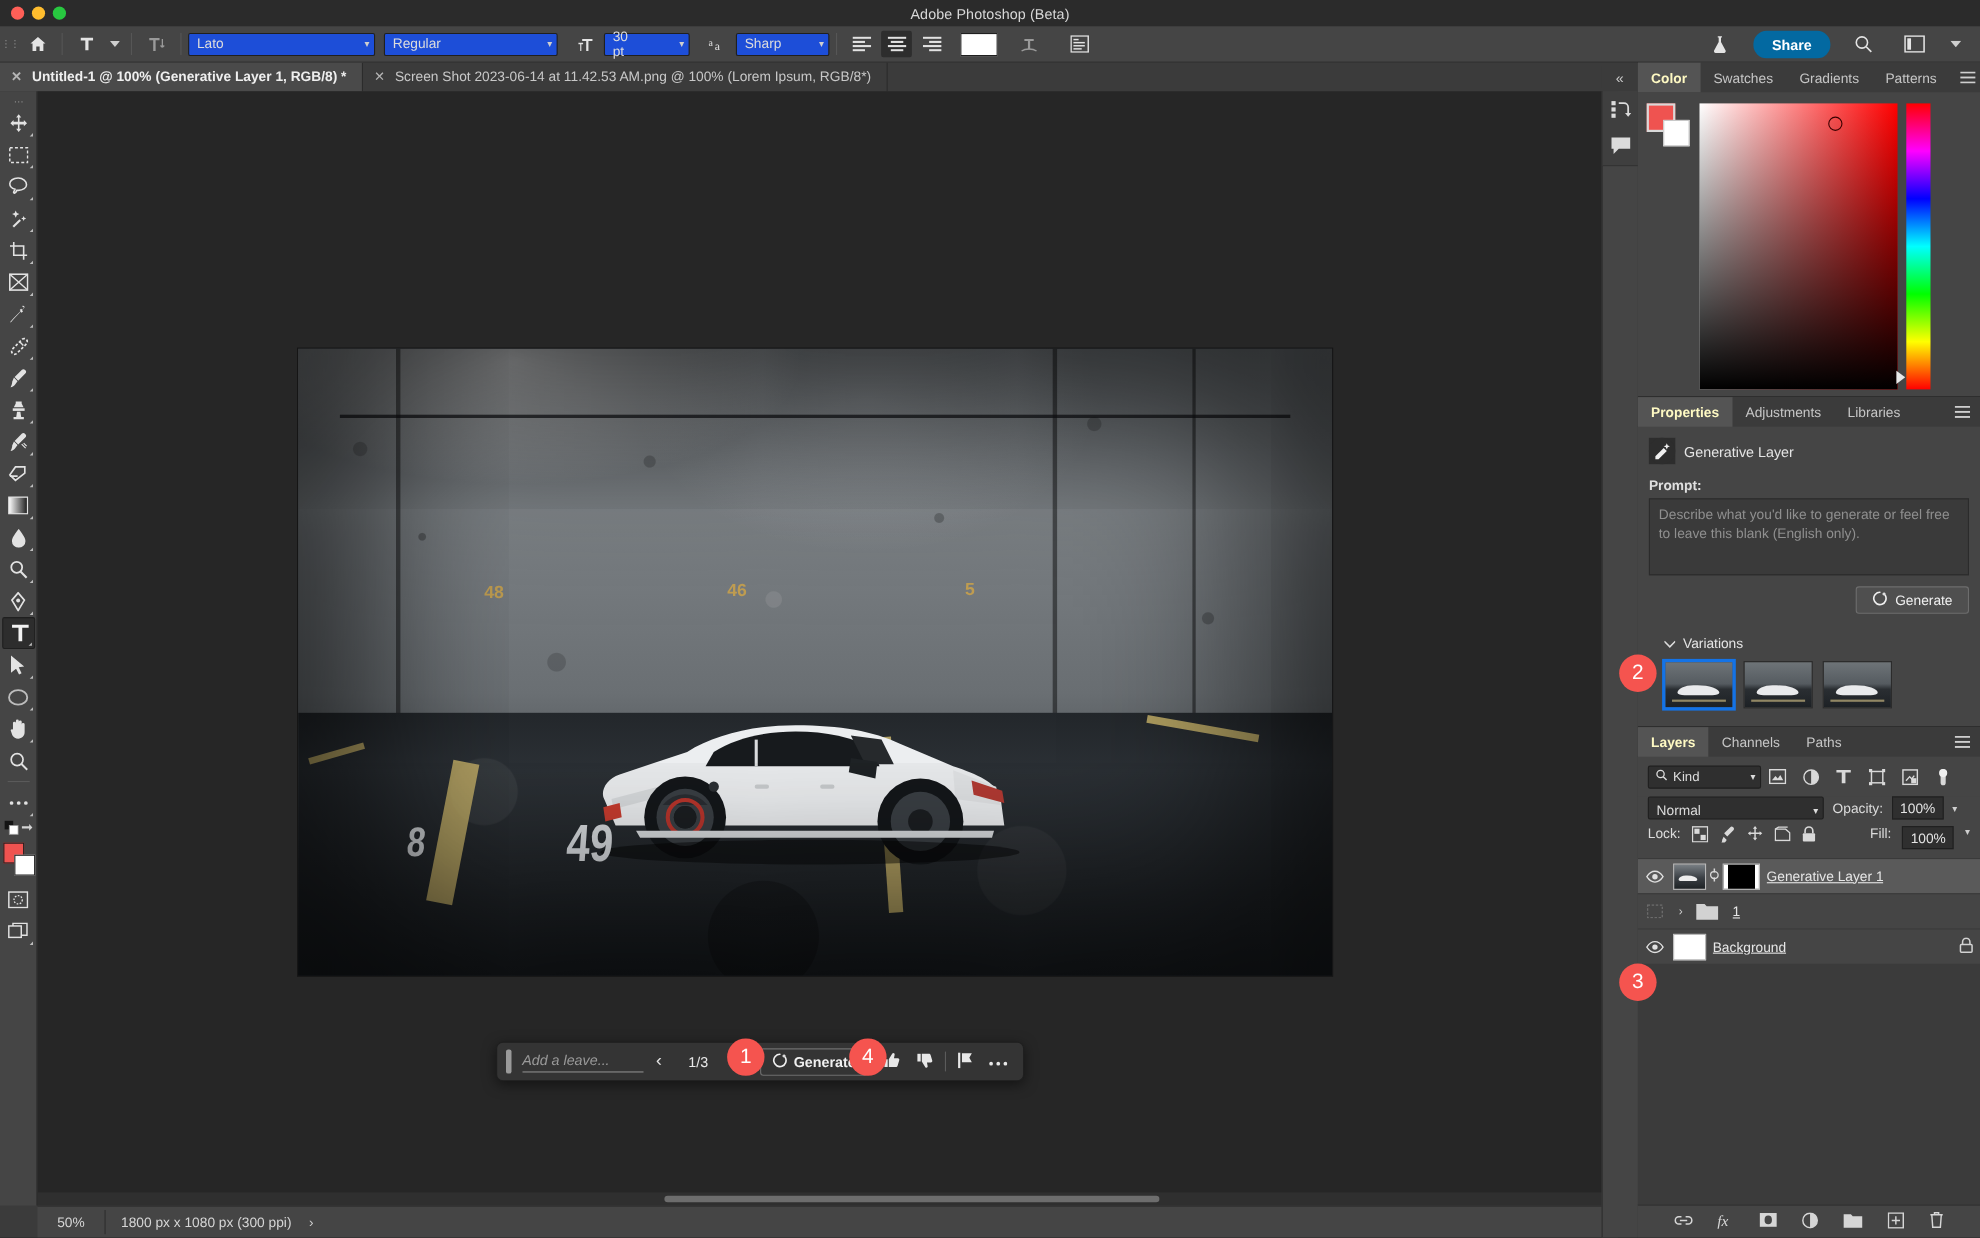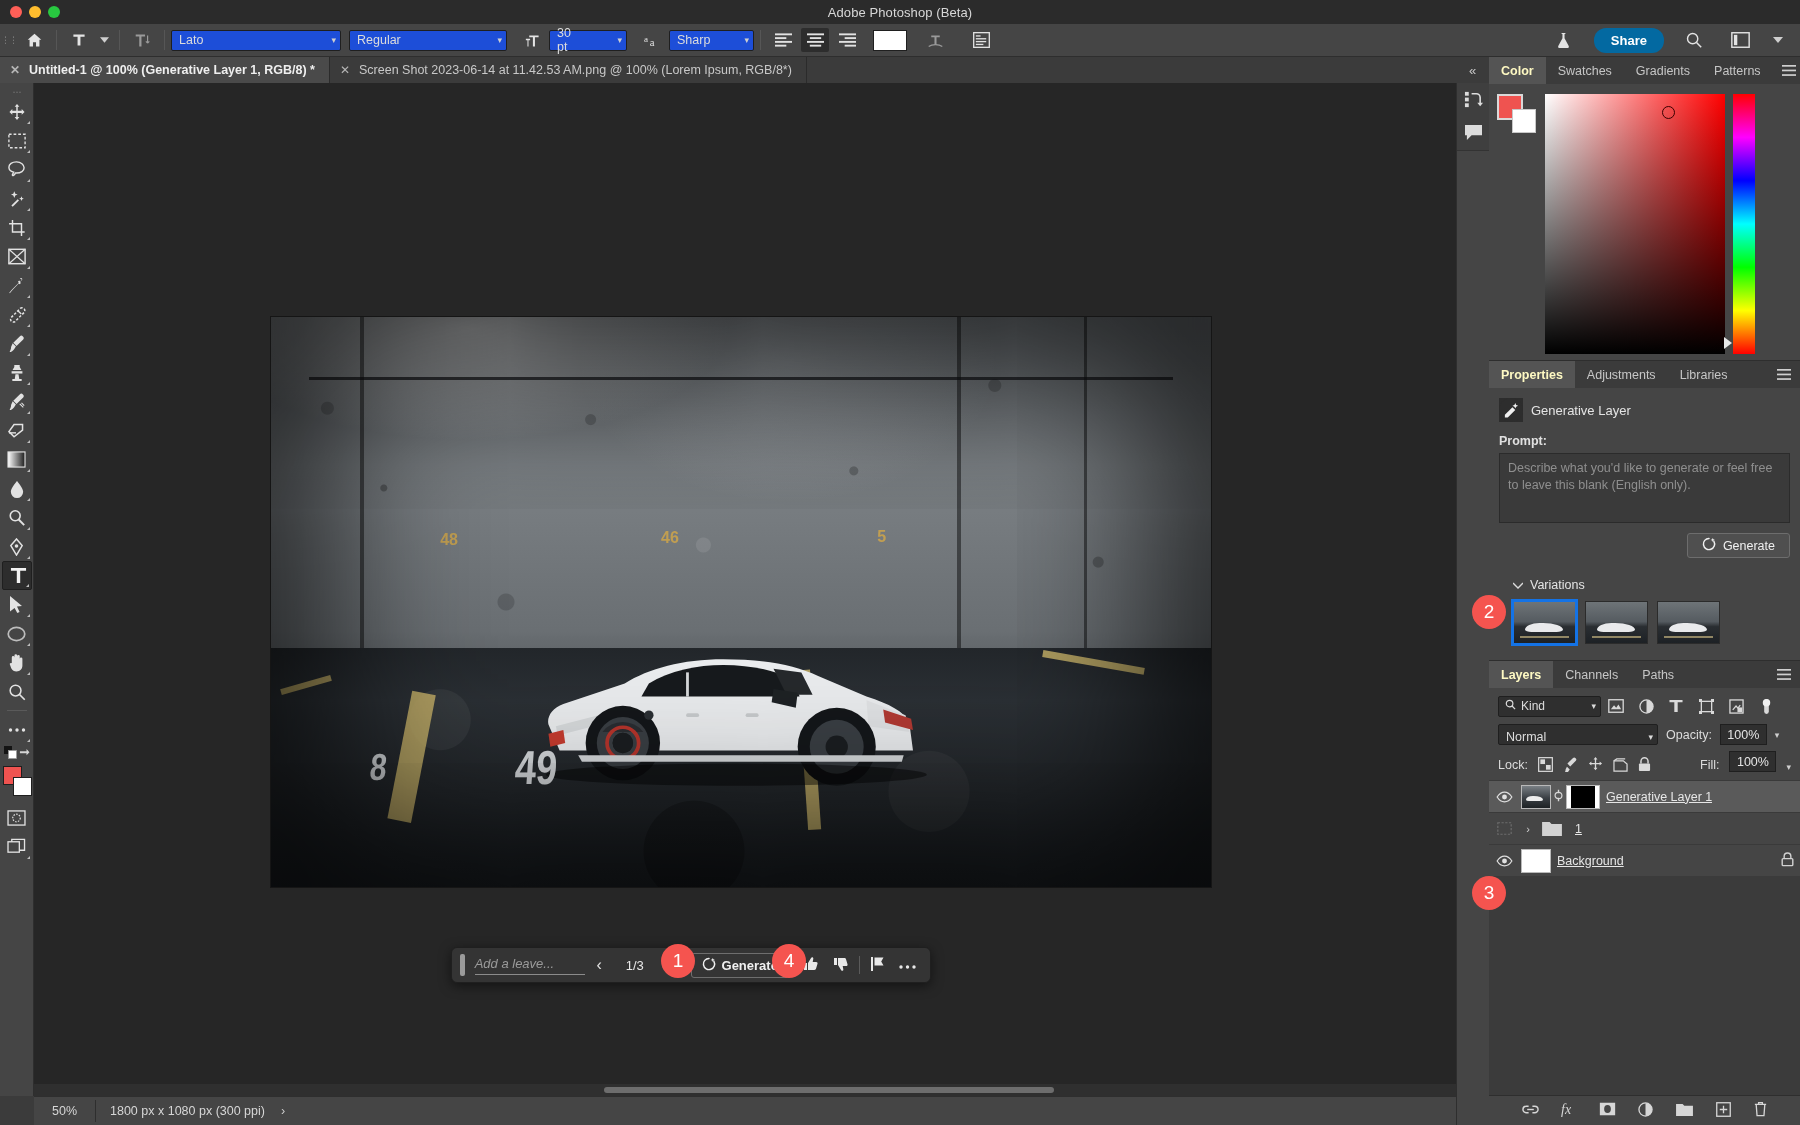--- a/index.html
+++ b/index.html
@@ -241,21 +241,21 @@
      display:flex; align-items:center; padding:0 4px 0 6px; gap:5px; font-size:12px; color:#dcdcdc; }
   .kindsel .cv { margin-left:auto; font-size:9px; }
   .filter-ic { width:30px; height:24px; display:flex; align-items:center; justify-content:center; color:#d9d9d9; }
   .blendrow { display:flex; align-items:center; gap:8px; padding:0 9px 6px; }
   .blendsel { width:160px; height:21px; background:#2f2f2f; border:1px solid #1f1f1f; border-radius:2px;
      display:flex; align-items:center; padding:4px 4px 0 7px; font-size:12.5px; color:#dcdcdc; }
   .blendsel .cv { margin-left:auto; font-size:9px; }
   .opacity-lbl { font-size:12.5px; color:#dcdcdc; }
   .numfield { height:21px; min-width:47px; background:#2f2f2f; border:1px solid #1f1f1f; border-radius:0;
      display:flex; align-items:center; justify-content:center; font-size:12.5px; color:#e4e4e4; }
-  .lockrow { display:flex; align-items:flex-end; gap:10px; padding:0 9px 8px; }
+  .lockrow { display:flex; align-items:flex-start; gap:10px; padding:0 9px 8px; }
   .lockrow .lbl { font-size:12.5px; color:#dcdcdc; }
   .lock-ic { color:#d9d9d9; display:flex; align-items:center; }
 
   .layerlist { background:#454545; }
   .layerrow { display:flex; align-items:center; height:32px; border-top:1px solid #3a3a3a; padding:0 6px 0 4px; gap:6px; }
   .layerrow.selected { background:#5a5a5a; }
   .eye { width:22px; display:flex; align-items:center; justify-content:center; color:#e0e0e0; }
   .thumbwrap { display:flex; align-items:center; gap:3px; }
   .lthumb { width:30px; height:24px; border:1px solid #b9b9b9; position:relative; overflow:hidden;
      background:linear-gradient(180deg,#7a8085 0%,#3a3f44 55%,#1e2225 100%); }

